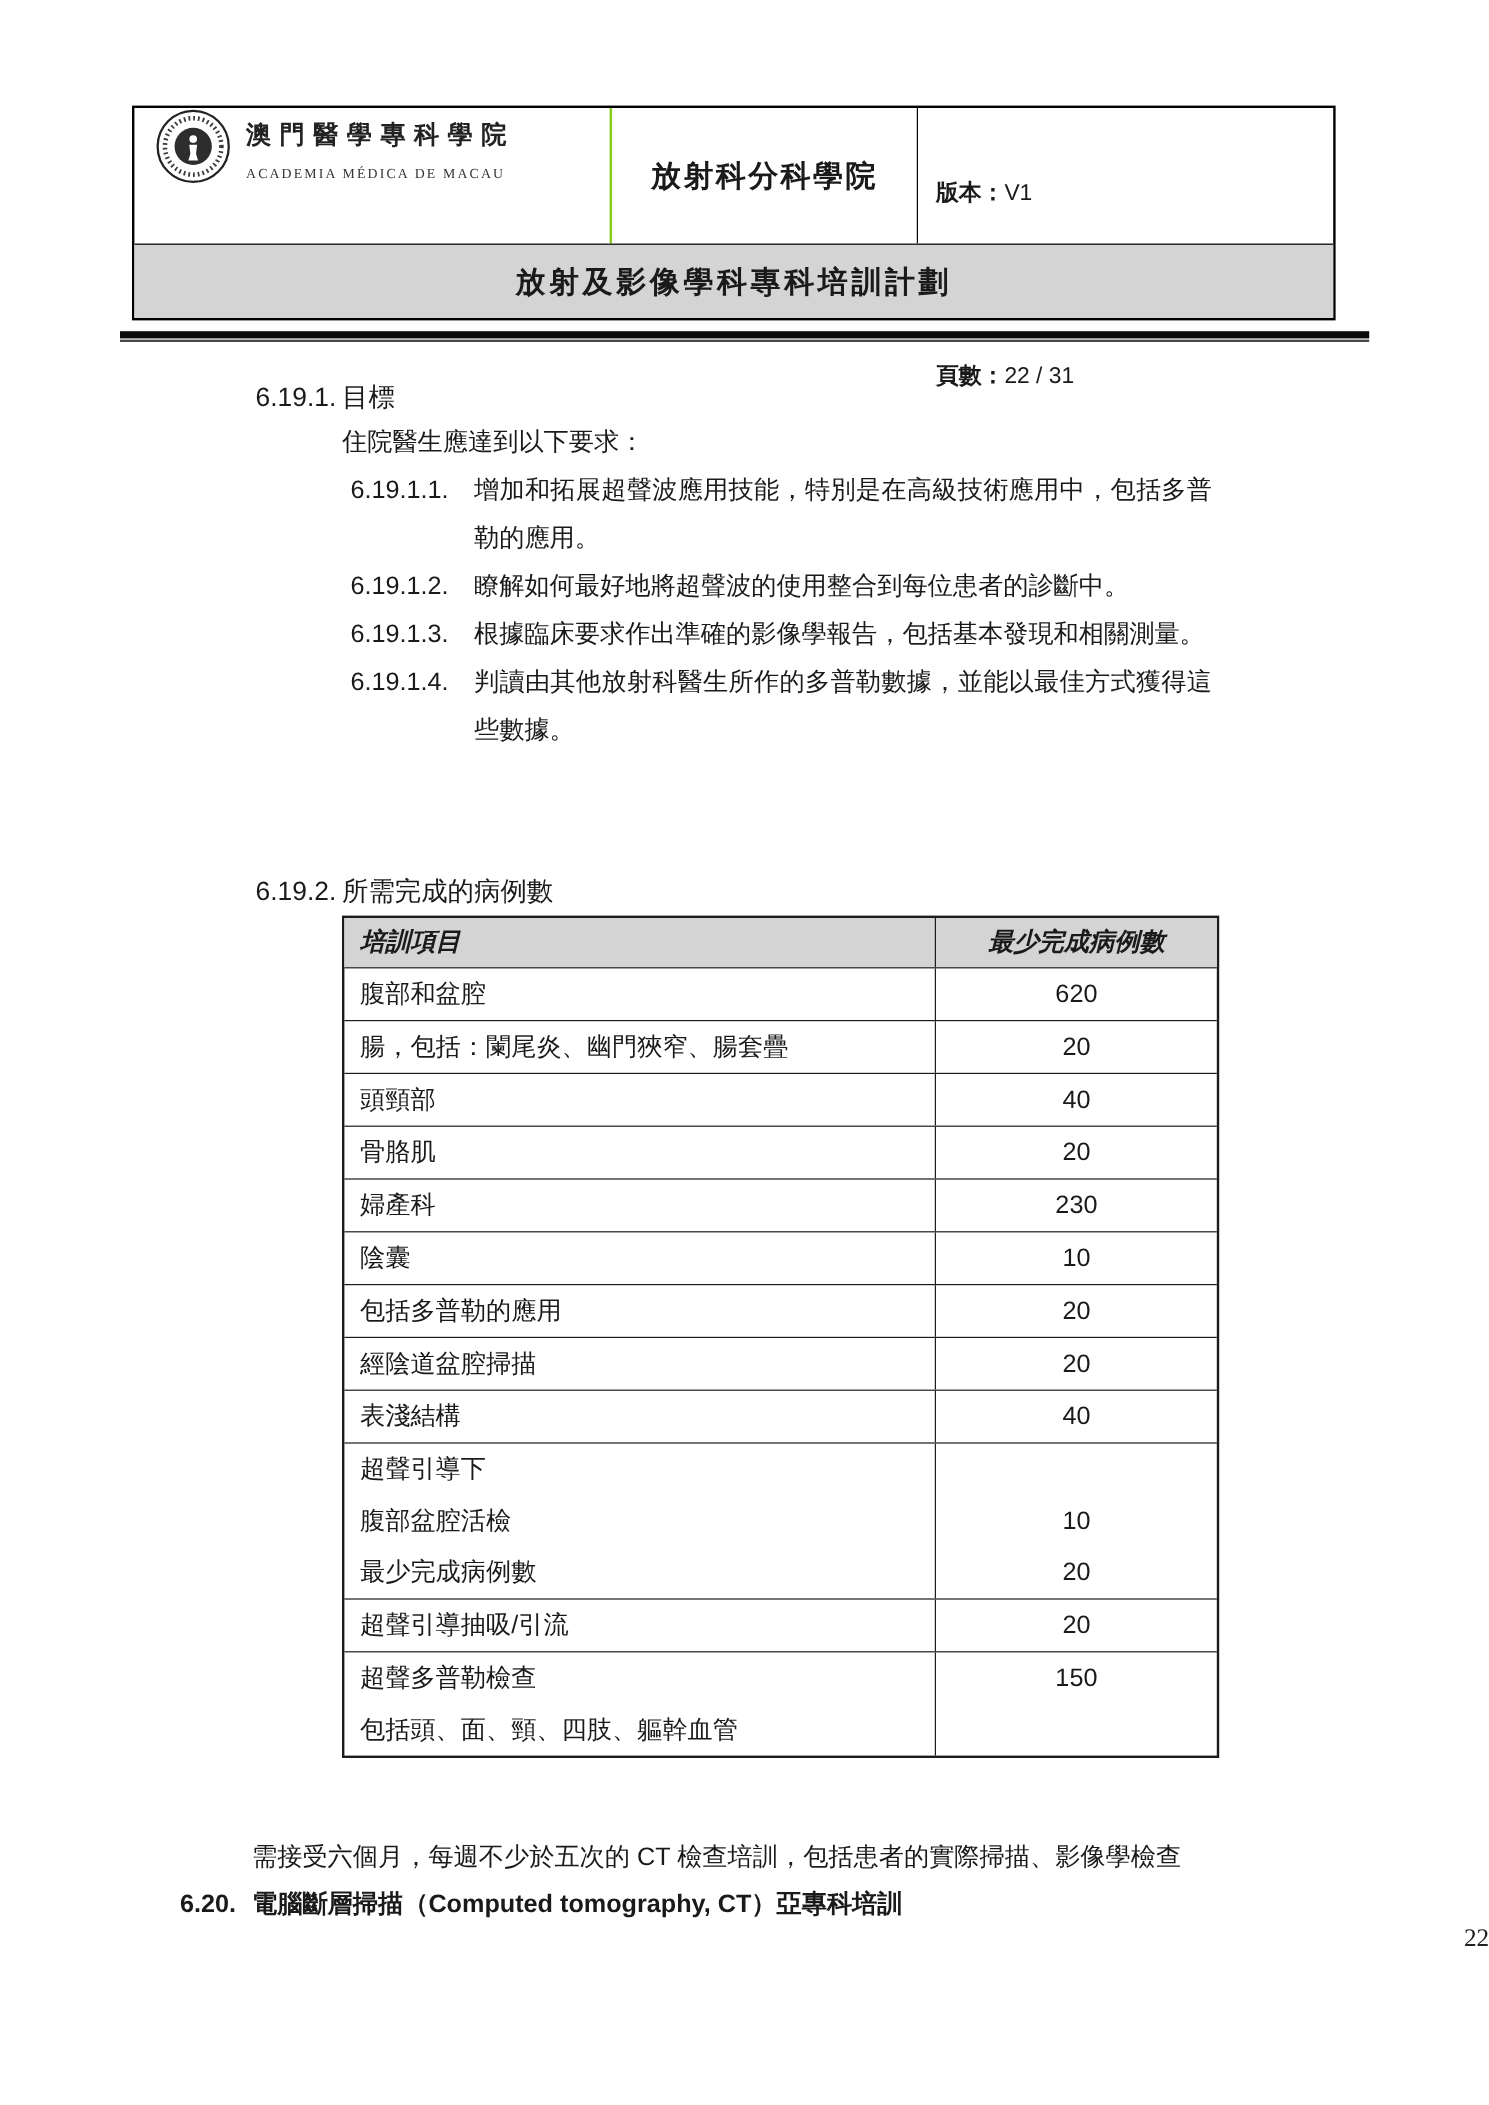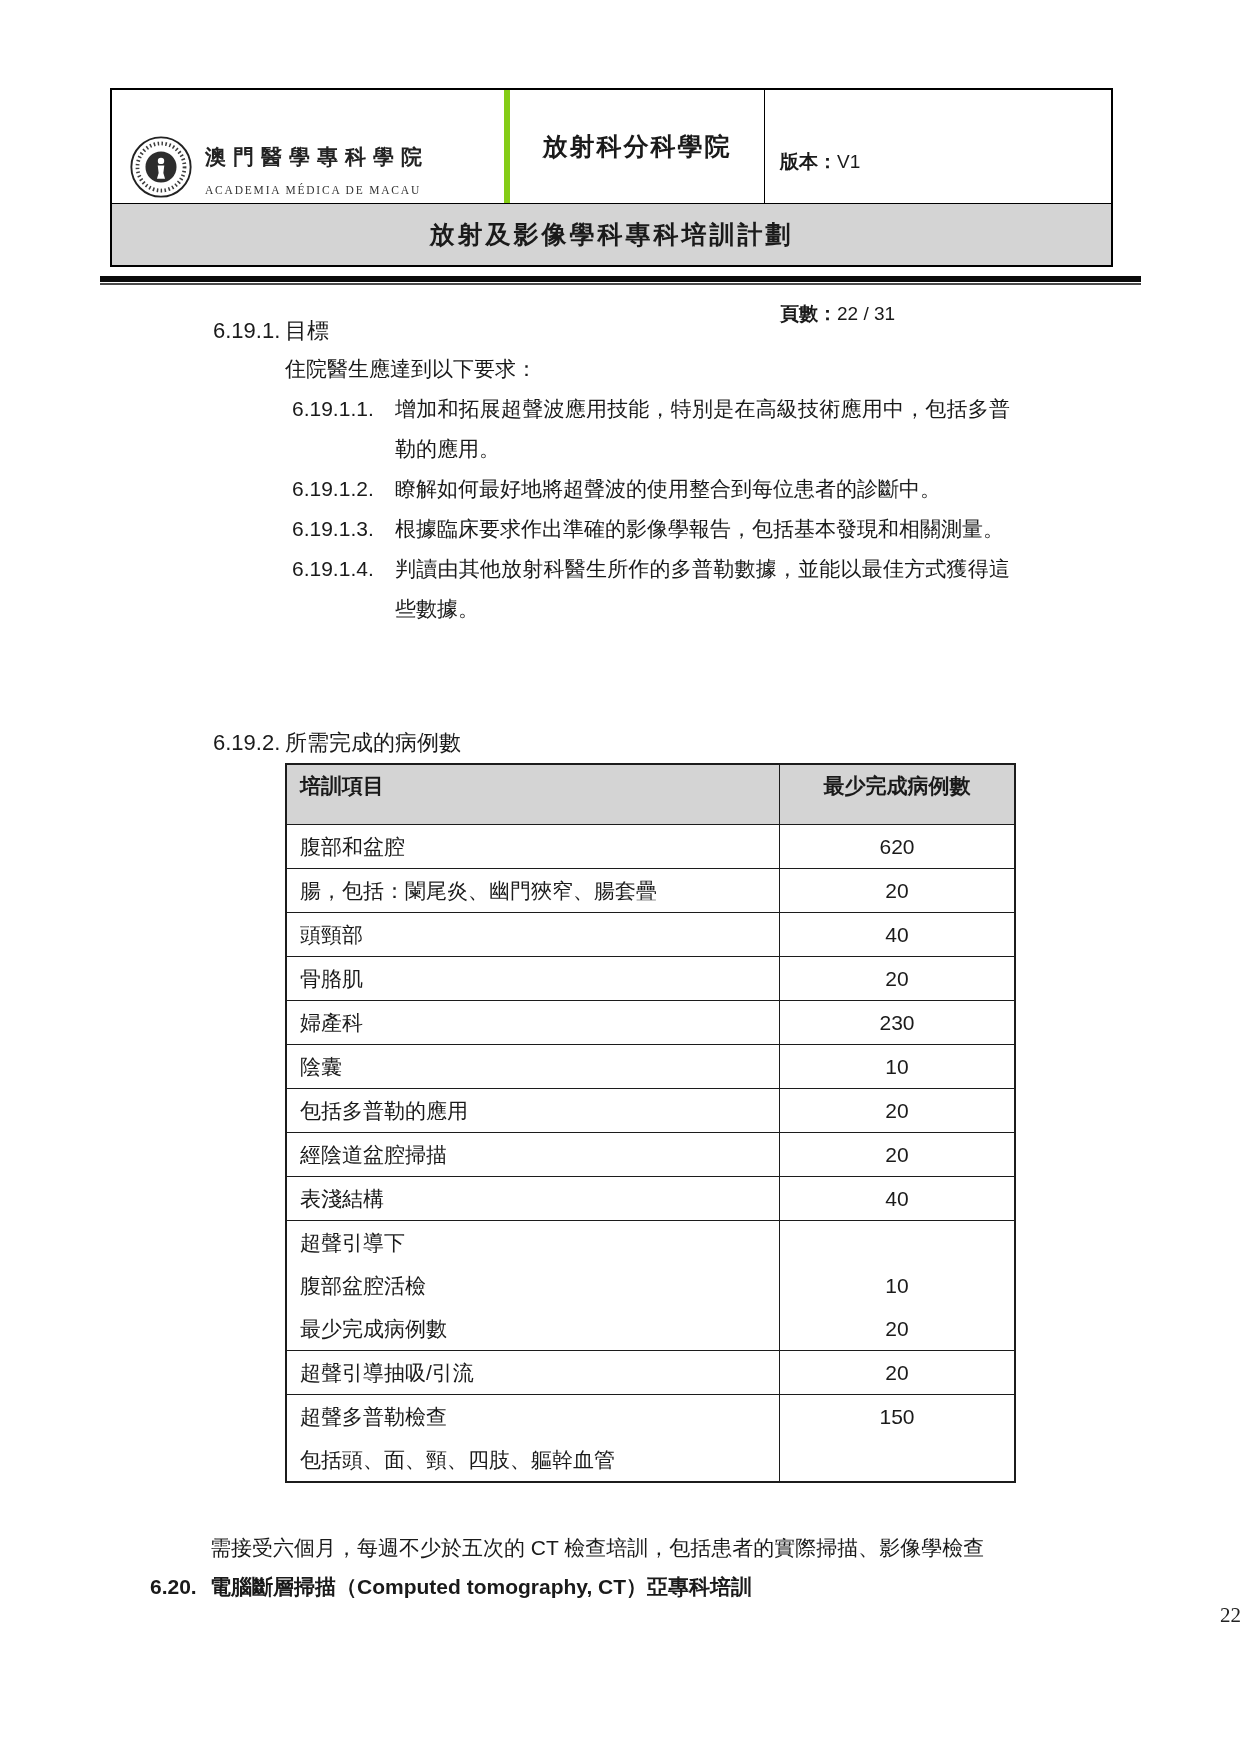--- a/index.html
+++ b/index.html
@@ -14,21 +14,21 @@
   
   .hdr{
     position:absolute;left:110px;top:88px;width:1003px;
     border:2px solid #000;
     display:grid;
     grid-template-columns:398px 255px 346px;
     grid-template-rows:113px 62px;
     box-sizing:border-box;
   }
   .hdr-cell{box-sizing:border-box;}
-  .cell-logo{border-right:6px solid #84cc16;display:flex;align-items:flex-end;padding-left:17px;}
+  .cell-logo{border-right:2px solid #84cc16;display:flex;align-items:flex-start;padding-left:17px;}
   .cell-title{border-right:1px solid #000;display:flex;align-items:center;justify-content:center;
     font-size:25px;font-weight:bold;letter-spacing:2px;}
   .cell-meta{padding:12px 0 0 15px;}
   .meta-line{font-size:19px;line-height:33px;white-space:nowrap;margin-top:43px;}
   .meta-line .lab{font-weight:600;}
   .banner{
     grid-column:1 / 4;
     border-top:1px solid #000;
     background:#d4d4d4;
     display:flex;align-items:center;justify-content:center;
@@ -59,21 +59,21 @@
     position:absolute;left:285px;top:763px;width:731px;
     border:2px solid #1c1c1c;box-sizing:border-box;
     font-size:21px;
   }
   .trow,.thead{display:grid;grid-template-columns:493px 1fr;}
   .thead{background:#d4d4d4;font-weight:bold;}
   .trow{border-top:1px solid #1c1c1c;}
   .td{box-sizing:border-box;}
   .td.item,.th.item{border-right:1px solid #1c1c1c;padding-left:13px;}
   .td.min,.th.min{text-align:center;}
-  .th{box-sizing:border-box;line-height:41px;height:59px;}
+  .th{box-sizing:border-box;line-height:41px;height:41px;font-style:italic;}
   .cline{line-height:43px;height:43px;white-space:nowrap;overflow:hidden;}
   
   .ct-head{left:150px;top:1570px;font-weight:bold;font-size:21px;line-height:34px;}
   .ct-head .h-num{width:60px;}
   .ct-body{position:absolute;left:210px;top:1528px;width:830px;font-size:21px;line-height:40px;text-align:justify;}
   
   .pagenum{
     position:absolute;left:0;top:1603px;width:1241px;
     text-align:right;font-family:"Liberation Serif",serif;font-size:21px;color:#222;
   }

